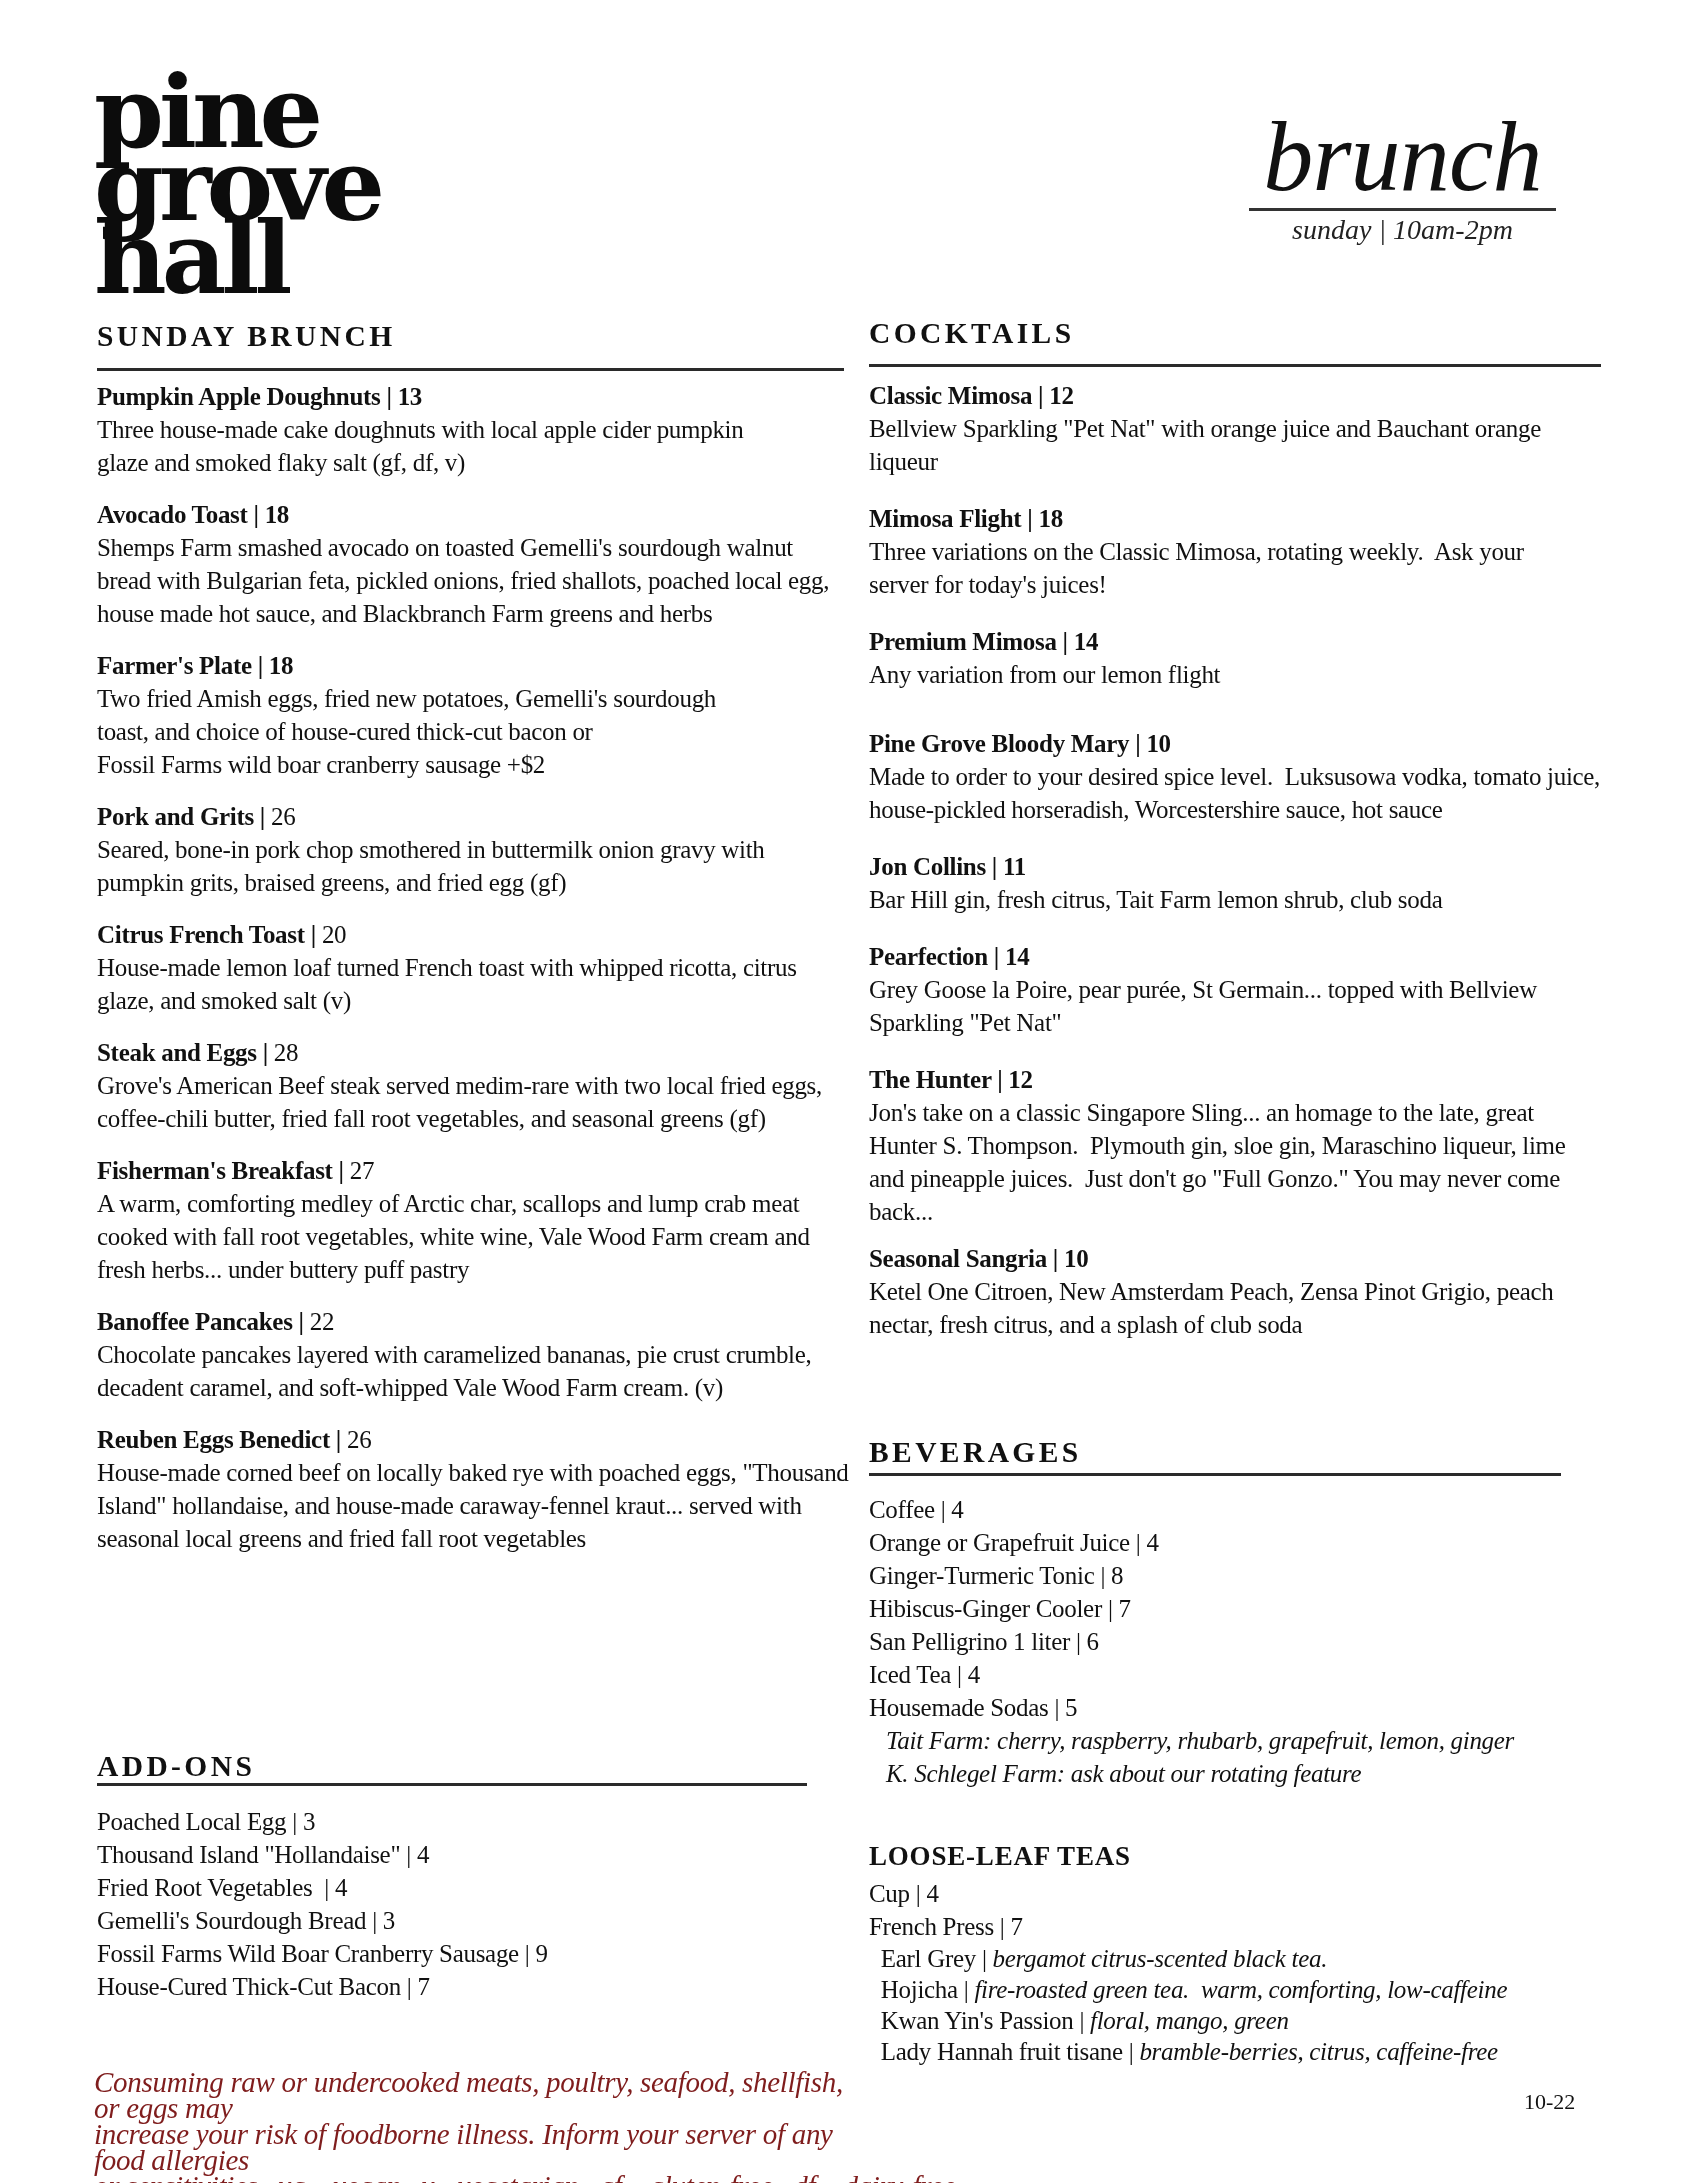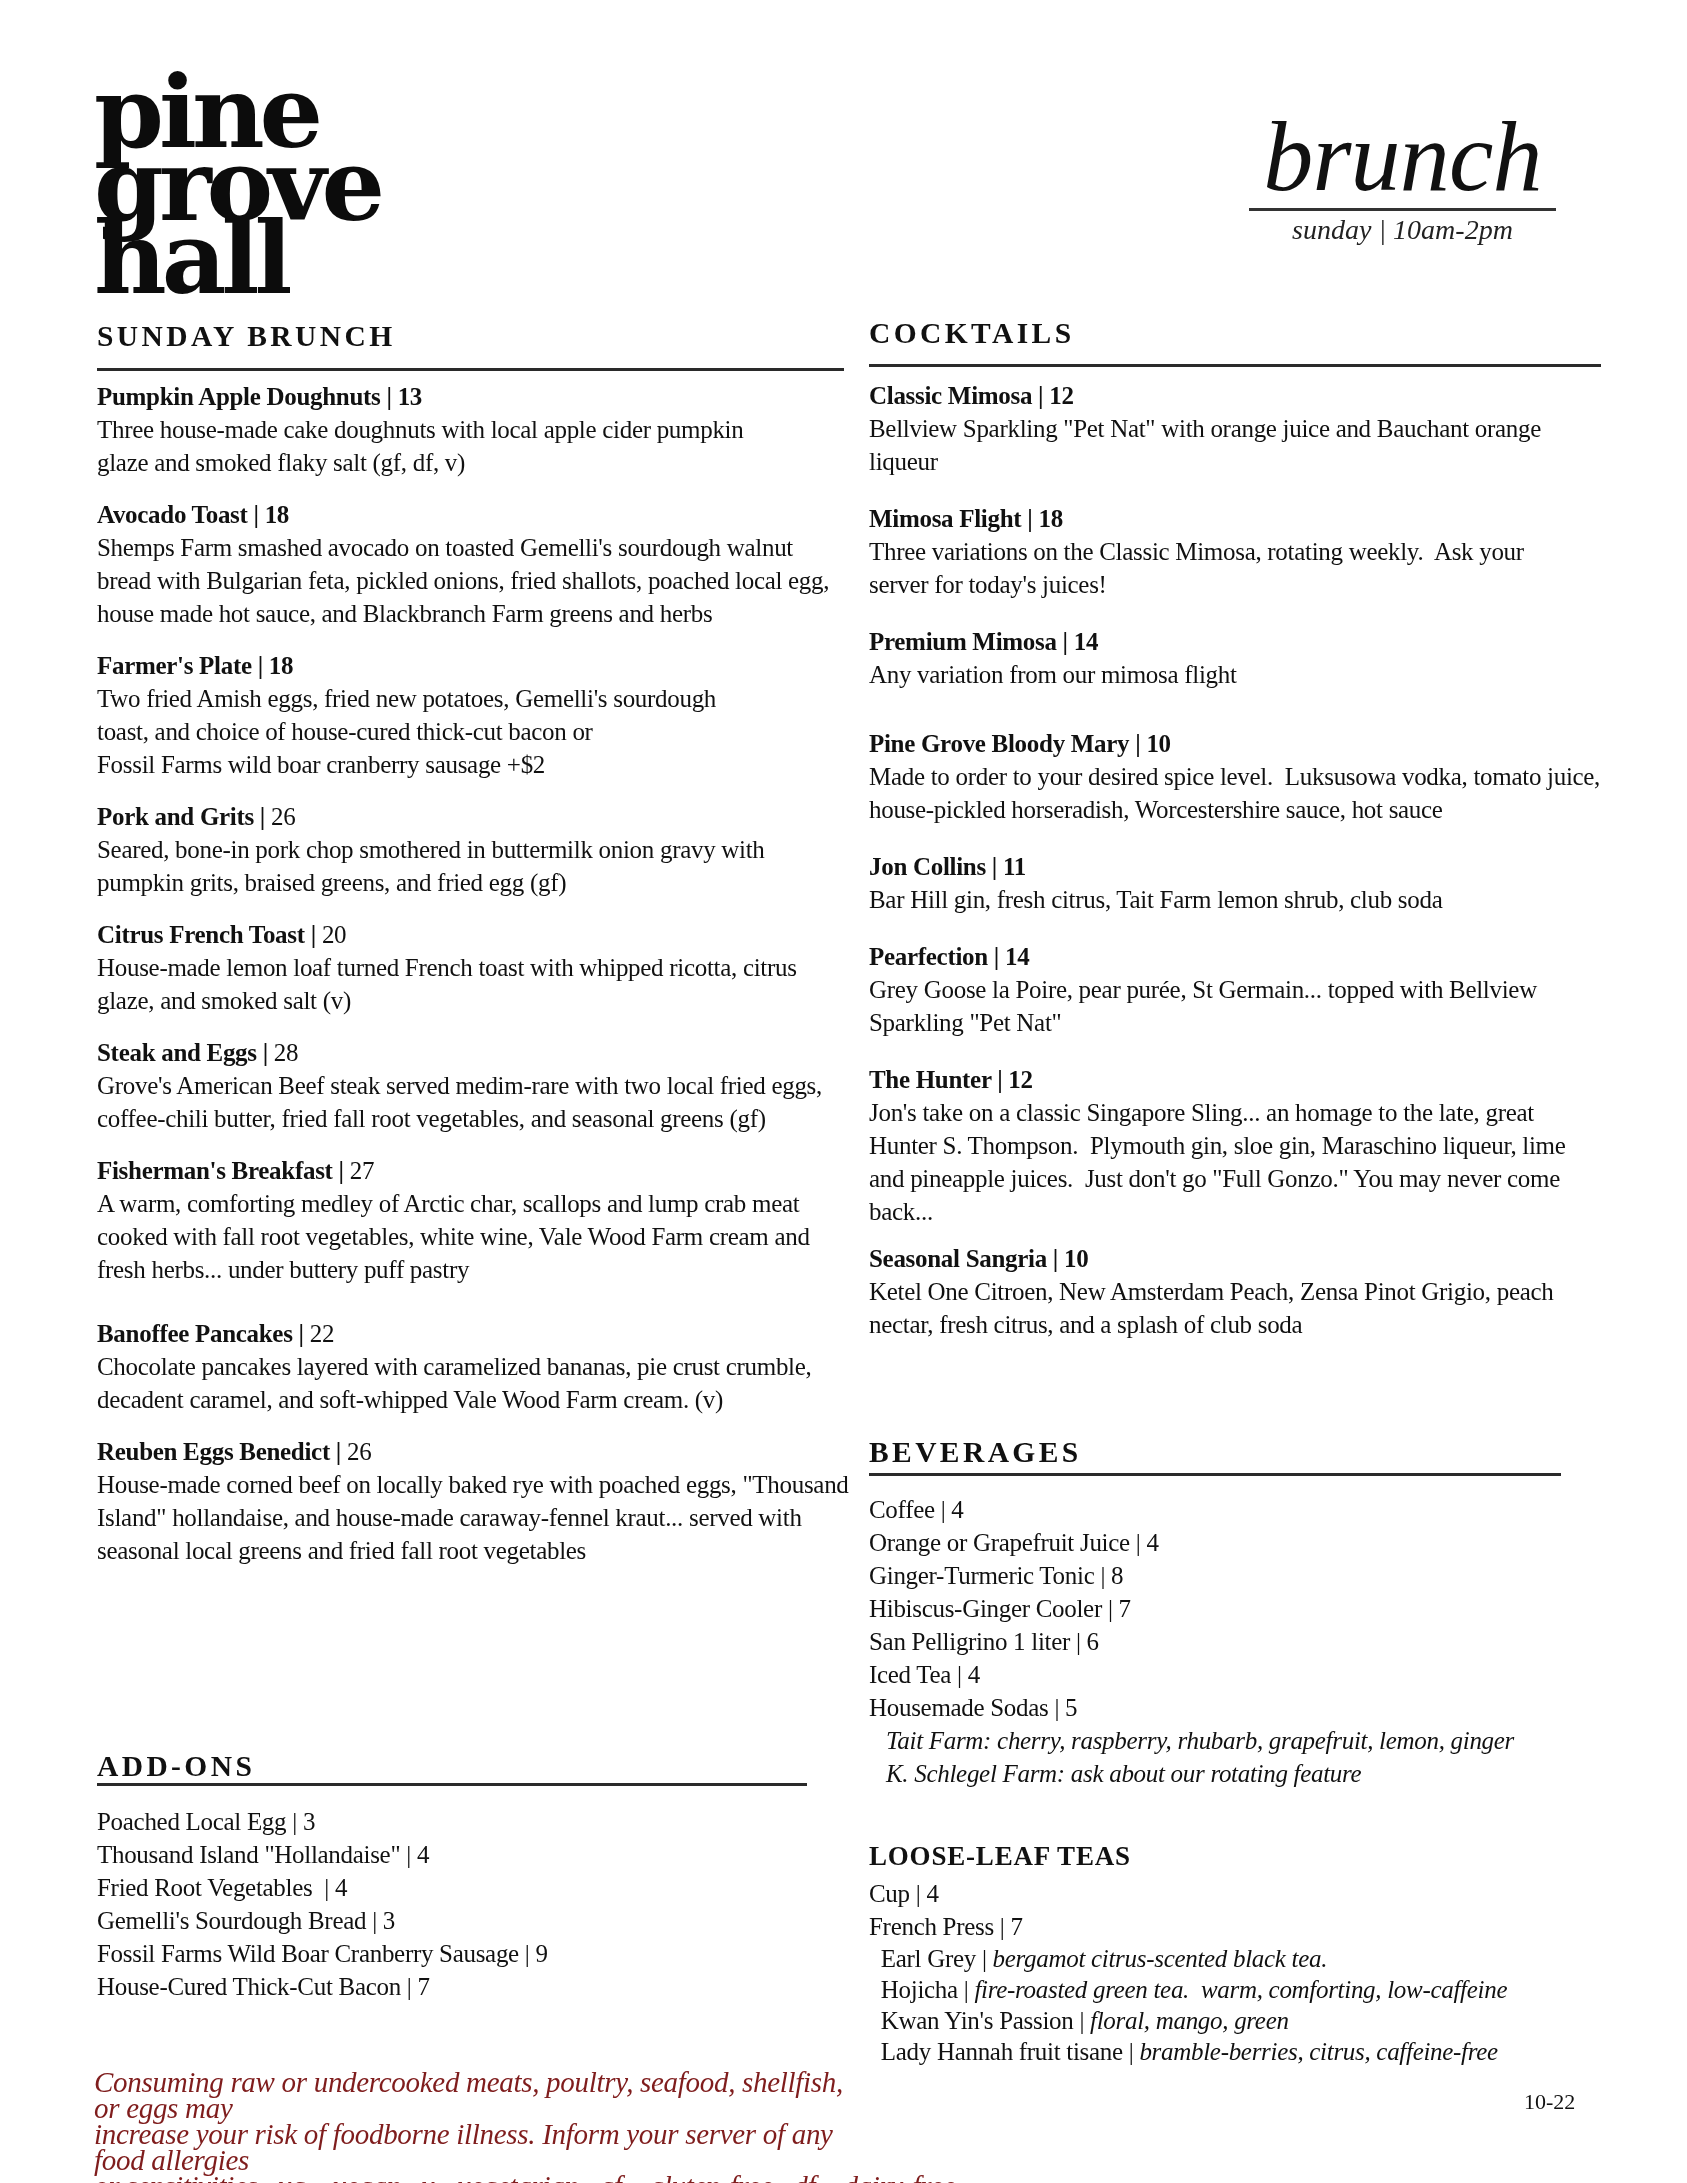--- a/index.html
+++ b/index.html
@@ -91,21 +91,21 @@
     <span class="item-desc">Seared, bone-in pork chop smothered in buttermilk onion gravy with pumpkin grits, braised greens, and fried egg (gf)</span>
   </div>
   <div class="item" style="margin-bottom:20px;">
     <span class="item-name"><span>Citrus French Toast</span> | <span class="price light">20</span></span>
     <span class="item-desc">House-made lemon loaf turned French toast with whipped ricotta, citrus glaze, and smoked salt (v)</span>
   </div>
   <div class="item" style="margin-bottom:20px;">
     <span class="item-name"><span>Steak and Eggs</span> | <span class="price light">28</span></span>
     <span class="item-desc" style="width:726px;">Grove's American Beef steak served medim-rare with two local fried eggs, coffee-chili butter, fried fall root vegetables, and seasonal greens (gf)</span>
   </div>
-  <div class="item" style="margin-bottom:32px;">
+  <div class="item" style="margin-bottom:20px;">
     <span class="item-name"><span>Fisherman's Breakfast</span> | <span class="price light">27</span></span>
     <span class="item-desc">A warm, comforting medley of Arctic char, scallops and lump crab meat cooked with fall root vegetables, white wine, Vale Wood Farm cream and fresh herbs... under buttery puff pastry</span>
   </div>
   <div class="item" style="margin-bottom:20px;">
     <span class="item-name"><span>Banoffee Pancakes</span> | <span class="price light">22</span></span>
     <span class="item-desc" style="width:742px;">Chocolate pancakes layered with caramelized bananas, pie crust crumble, decadent caramel, and soft-whipped Vale Wood Farm cream. (v)</span>
   </div>
   <div class="item">
     <span class="item-name"><span>Reuben Eggs Benedict</span> | <span class="price light">26</span></span>
     <span class="item-desc">House-made corned beef on locally baked rye with poached eggs, "Thousand Island" hollandaise, and house-made caraway-fennel kraut... served with seasonal local greens and fried fall root vegetables</span>
@@ -130,21 +130,21 @@
   <div class="item" style="margin-bottom:25px;">
     <span class="item-name"><span>Classic Mimosa</span> | <span class="price">12</span></span>
     <span class="item-desc" style="width:700px;">Bellview Sparkling "Pet Nat" with orange juice and Bauchant orange liqueur</span>
   </div>
   <div class="item" style="margin-bottom:25px;">
     <span class="item-name"><span>Mimosa Flight</span> | <span class="price">18</span></span>
     <span class="item-desc" style="width:709px; white-space:pre-wrap;">Three variations on the Classic Mimosa, rotating weekly.  Ask your server for today's juices!</span>
   </div>
   <div class="item" style="margin-bottom:37px;">
     <span class="item-name"><span>Premium Mimosa</span> | <span class="price">14</span></span>
-    <span class="item-desc">Any variation from our mimosa flight</span>
+    <span class="item-desc">Any variation from our lemon flight</span>
   </div>
   <div class="item" style="margin-bottom:25px;">
     <span class="item-name"><span>Pine Grove Bloody Mary</span> | <span class="price">10</span></span>
     <span class="item-desc" style="white-space:pre-wrap;">Made to order to your desired spice level.  Luksusowa vodka, tomato juice, house-pickled horseradish, Worcestershire sauce, hot sauce</span>
   </div>
   <div class="item" style="margin-bottom:25px;">
     <span class="item-name"><span>Jon Collins</span> | <span class="price">11</span></span>
     <span class="item-desc">Bar Hill gin, fresh citrus, Tait Farm lemon shrub, club soda</span>
   </div>
   <div class="item" style="margin-bottom:25px;">

